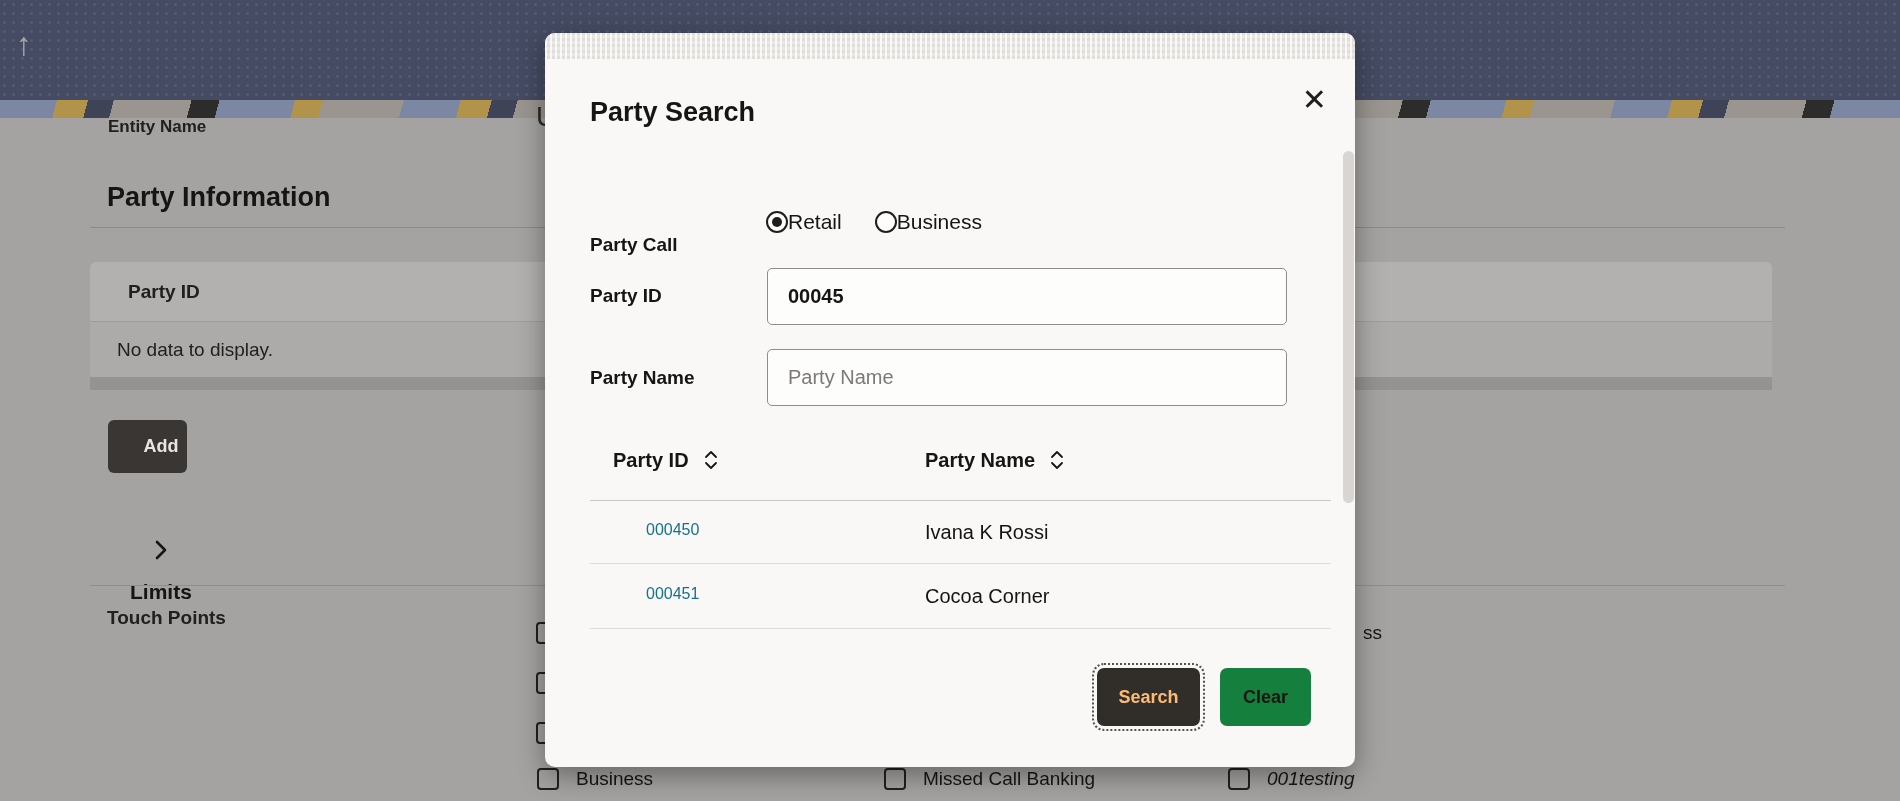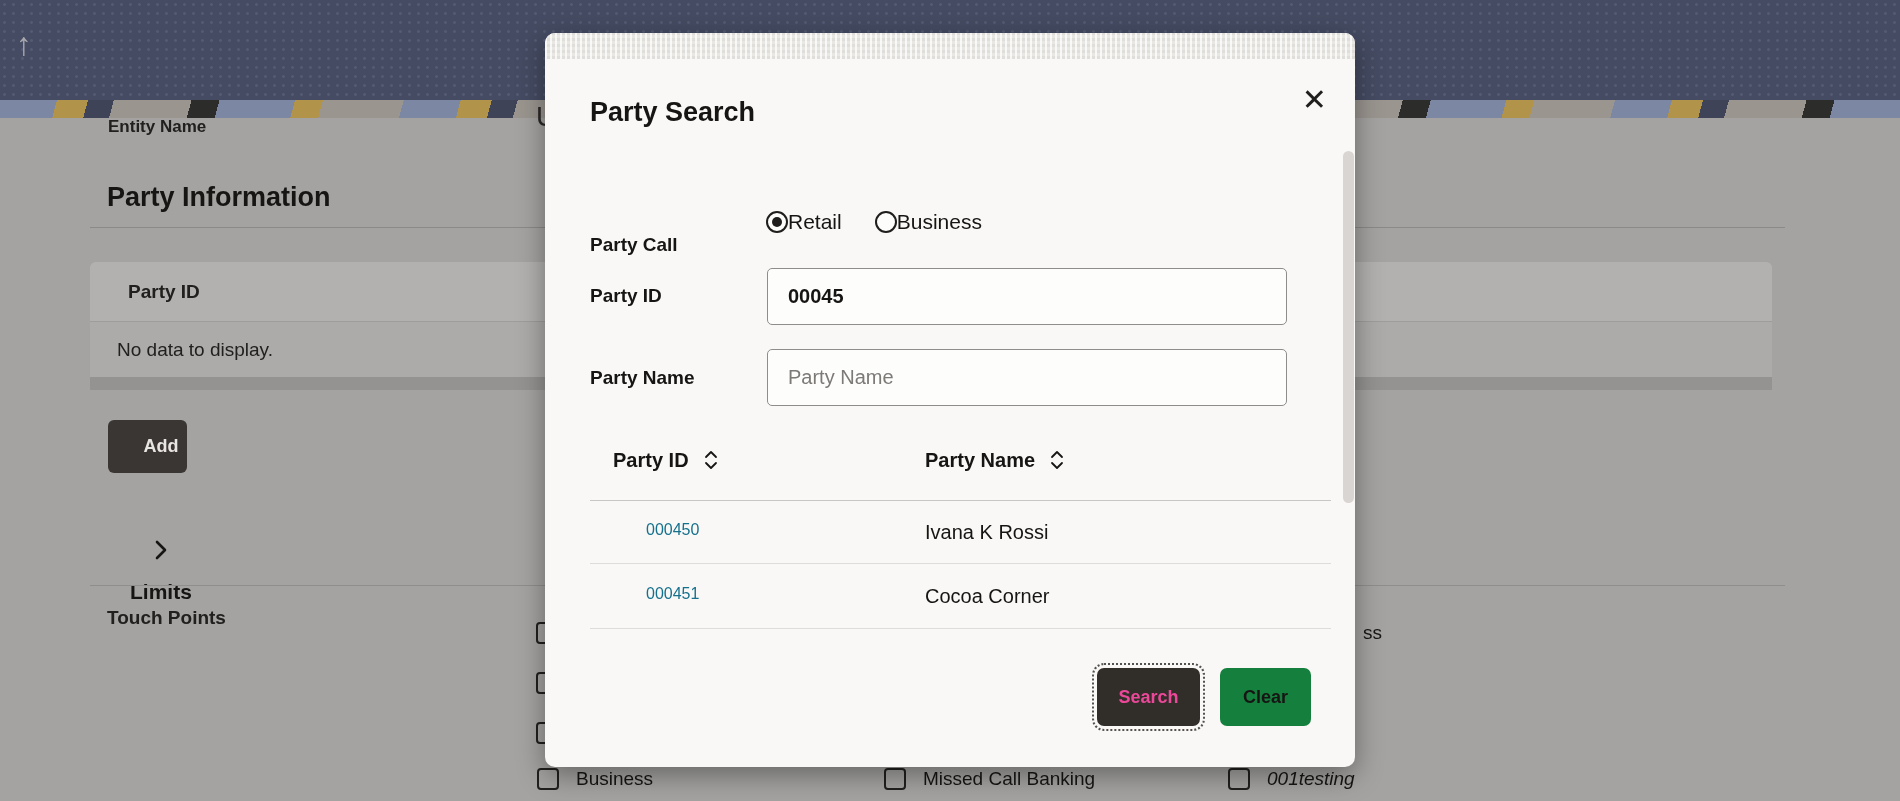--- a/index.html
+++ b/index.html
@@ -81,21 +81,21 @@
   .text-input::placeholder { color:#7c7976; opacity:1; }
 
   .rt-col-head { position:absolute; display:flex; align-items:center; gap:14px; font-size:20px; font-weight:700; color:#161513; cursor:pointer; }
   .rt-head-line { position:absolute; left:45px; top:467px; width:741px; height:1px; background:#c9c6c3; }
   .rt-divider { position:absolute; left:45px; width:741px; height:1px; background:#dedbd8; }
   .rt-link { position:absolute; left:70px; font-size:16px; color:#15718d; cursor:pointer; text-decoration:none;margin-left:31px; }
   .rt-cell { position:absolute; left:380px; font-size:20px; color:#161513; }
 
   .btn-search {
     position:absolute; left:552px; top:635px; width:103px; height:58px;
-    background:#312e2a; color:#ec4899; border:none; border-radius:7px;
+    background:#312e2a; color:#fdba74; border:none; border-radius:7px;
     font-size:18px; font-weight:700; font-family:inherit; cursor:pointer;
     outline:2px dotted #55514e; outline-offset:3px;
   }
   .btn-clear {
     position:absolute; left:675px; top:635px; width:91px; height:58px;
     background:#15803d; color:#161513; border:none; border-radius:7px;
     font-size:18px; font-weight:700; font-family:inherit; cursor:pointer;
   }
   .modal-scrollbar { position:absolute; left:798px; top:118px; width:11px; height:352px; background:#d8d5d2; border-radius:6px; cursor:pointer; }
 </style>

